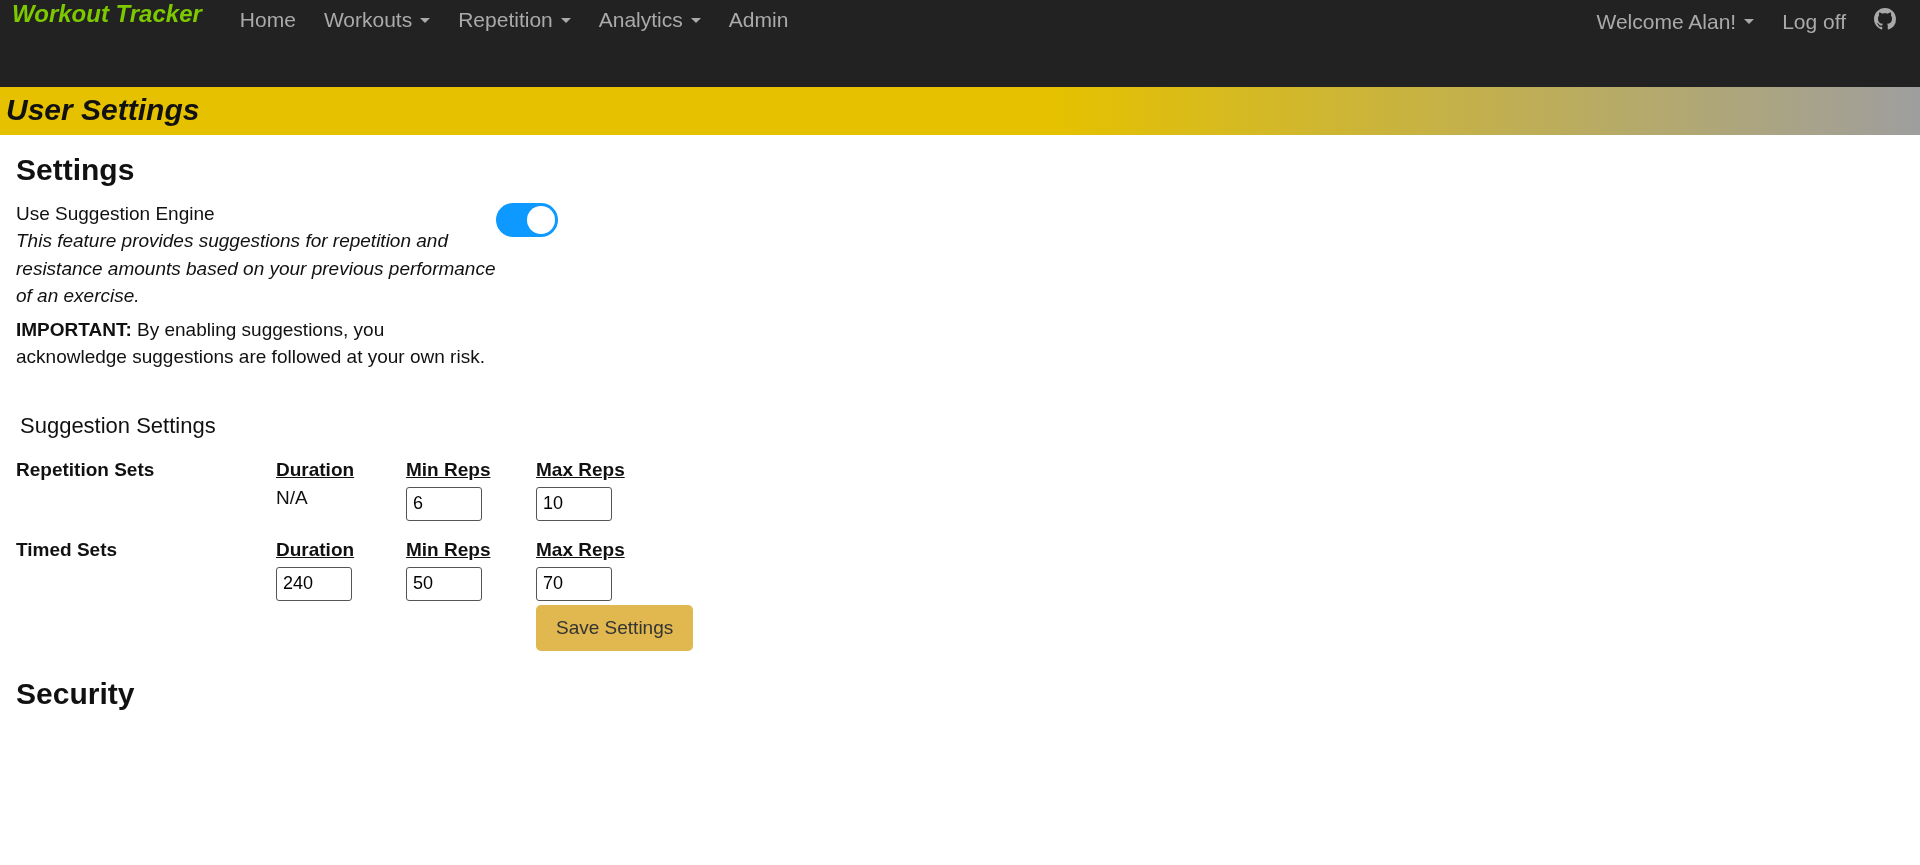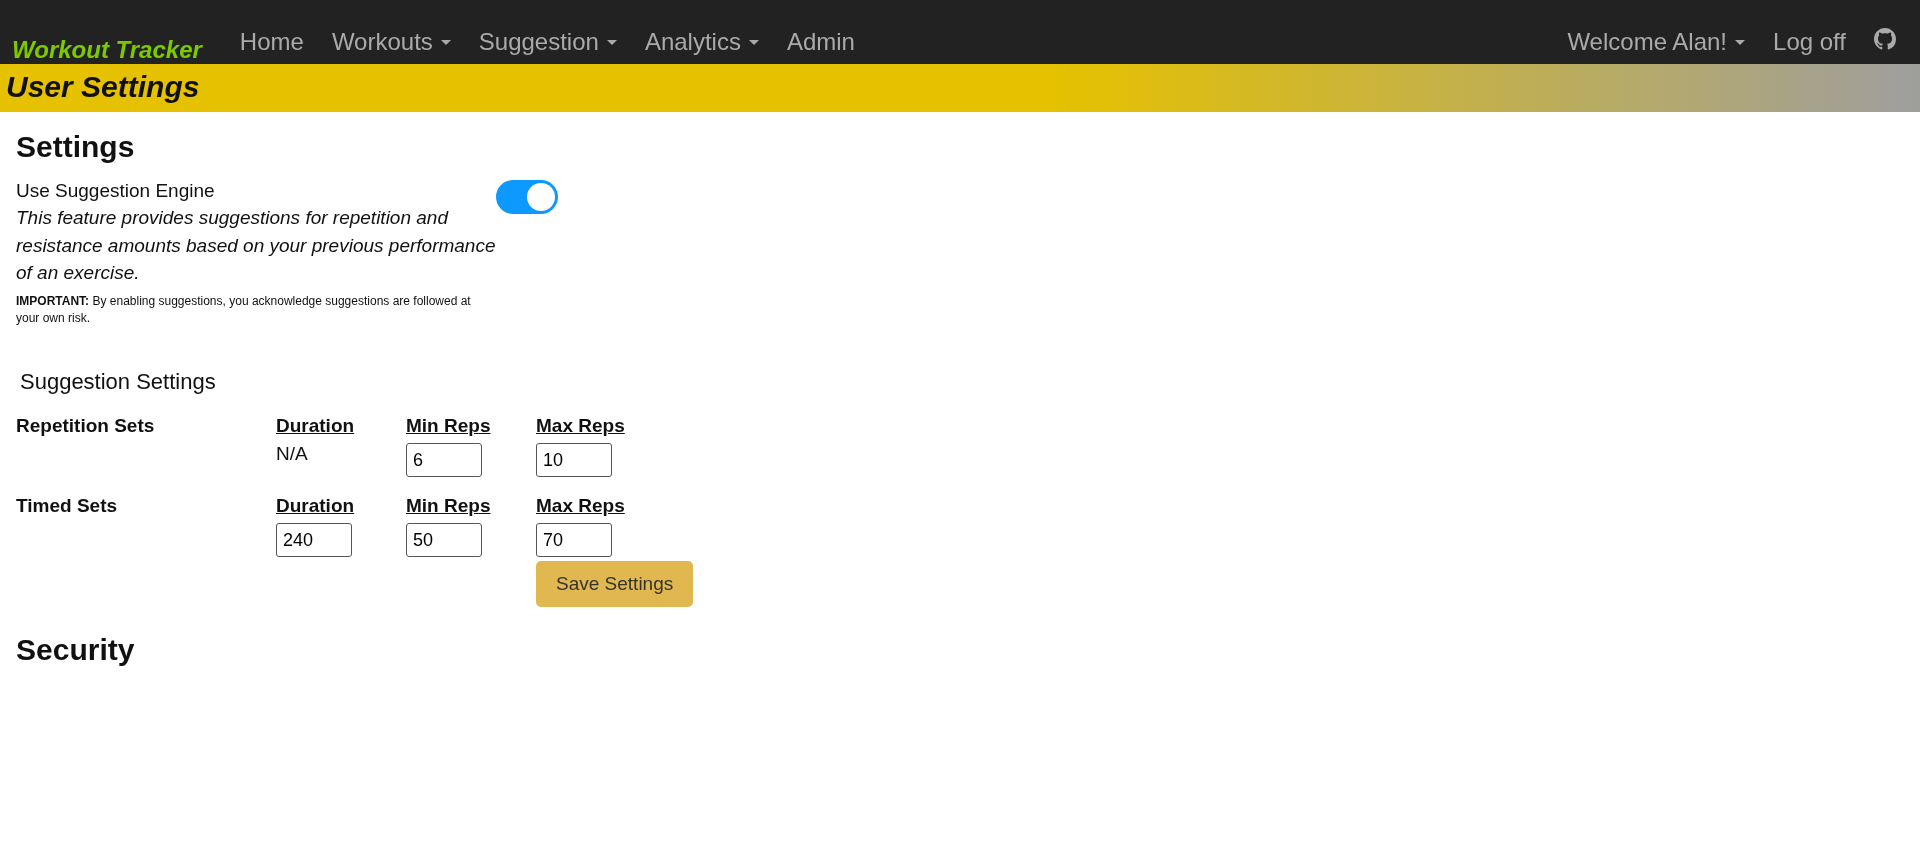--- a/index.html
+++ b/index.html
@@ -6,43 +6,43 @@
   html, body { height: 100%; }
   body {
     font-family: "Comic Sans MS", "Comic Sans", "Segoe UI", sans-serif;
     color: #111;
     background: #fff;
     overflow-y: scroll;
   }
   
   .navbar {
     background: #222;
-    height: 64px;
+    height: 87px;
     display: flex;
-    align-items: flex-end;
+    align-items: flex-start;
     padding: 0 12px;
     gap: 8px;
   }
   .brand {
     color: #7dc900;
     font-size: 24px;
     font-weight: bold;
     font-style: italic;
     margin-right: 18px;
     white-space: nowrap;
   }
   .nav-left, .nav-right {
     display: flex;
     align-items: center;
     gap: 4px;
   }
   .nav-right { margin-left: auto; }
   .nav-item {
     color: #aaa;
-    font-size: 24px;
+    font-size: 21px;
     padding: 8px 12px;
     display: flex;
     align-items: center;
     gap: 6px;
     cursor: pointer;
   }
   .caret {
     display: inline-block;
     width: 0; height: 0;
     border-left: 5px solid transparent;
@@ -63,21 +63,21 @@
   }
   
   .content { padding: 14px 16px 40px 16px; max-width: 1560px; }
   h2 { font-size: 30px; font-weight: 700; margin: 4px 0 16px 0; }
   h3 { font-size: 22px; font-weight: 400; margin: 42px 0 20px 4px; }
   
   .setting-row { display: flex; align-items: flex-start; }
   .setting-left { max-width: 480px; }
   .setting-label { font-size: 19px; margin-bottom: 2px; }
   .setting-desc { font-size: 19px; font-style: italic; line-height: 1.45; margin-bottom: 6px; }
-  .setting-warn { font-size: 12px; line-height: 1.45; }
+  .setting-warn { font-size: 19px; line-height: 1.45; }
   .setting-warn b { font-weight: 700; }
   
   .toggle {
     width: 62px; height: 34px;
     background: #0d99ff;
     border-radius: 17px;
     position: relative;
     cursor: pointer;
     flex-shrink: 0;
   }
@@ -126,21 +126,21 @@
 
 <div class="navbar">
   <div class="brand">Workout Tracker</div>
   <div class="nav-left">
     <div class="nav-item">Home</div>
     <div class="nav-item">
       <span>Workouts</span>
       <span class="caret"></span>
     </div>
     <div class="nav-item">
-      <span>Suggestion</span>
+      <span>Repetition</span>
       <span class="caret"></span>
     </div>
     <div class="nav-item">
       <span>Analytics</span>
       <span class="caret"></span>
     </div>
     <div class="nav-item">Admin</div>
   </div>
   <div class="nav-right">
     <div class="nav-item">

